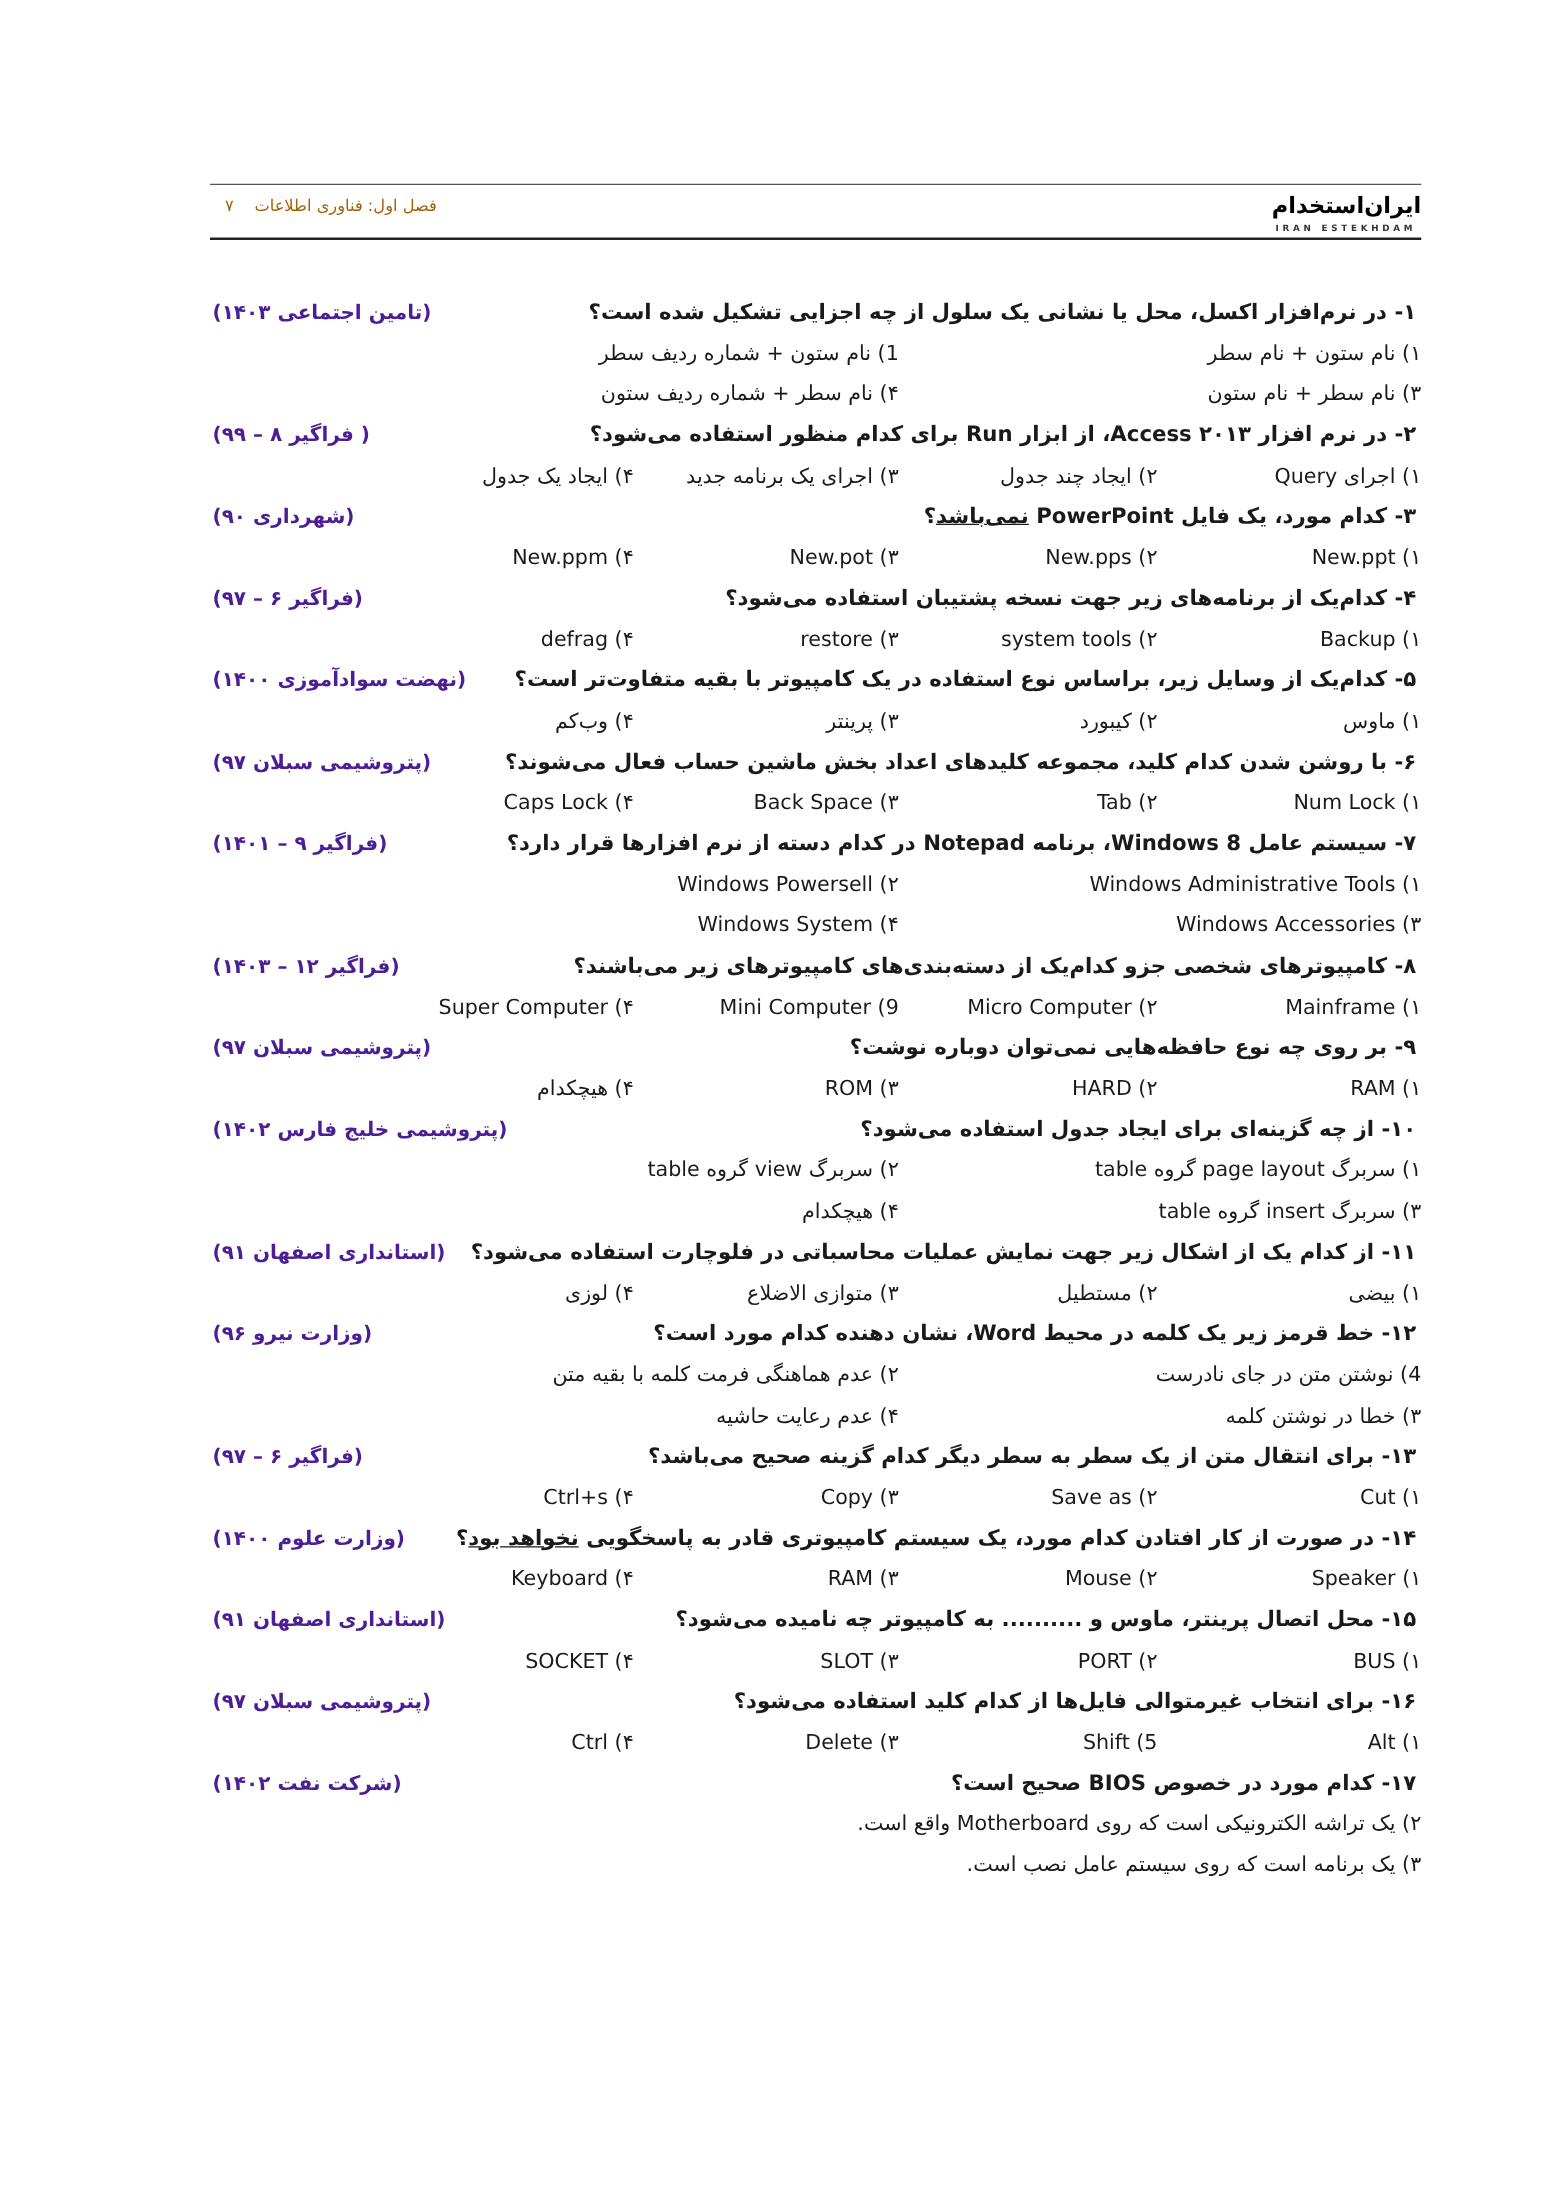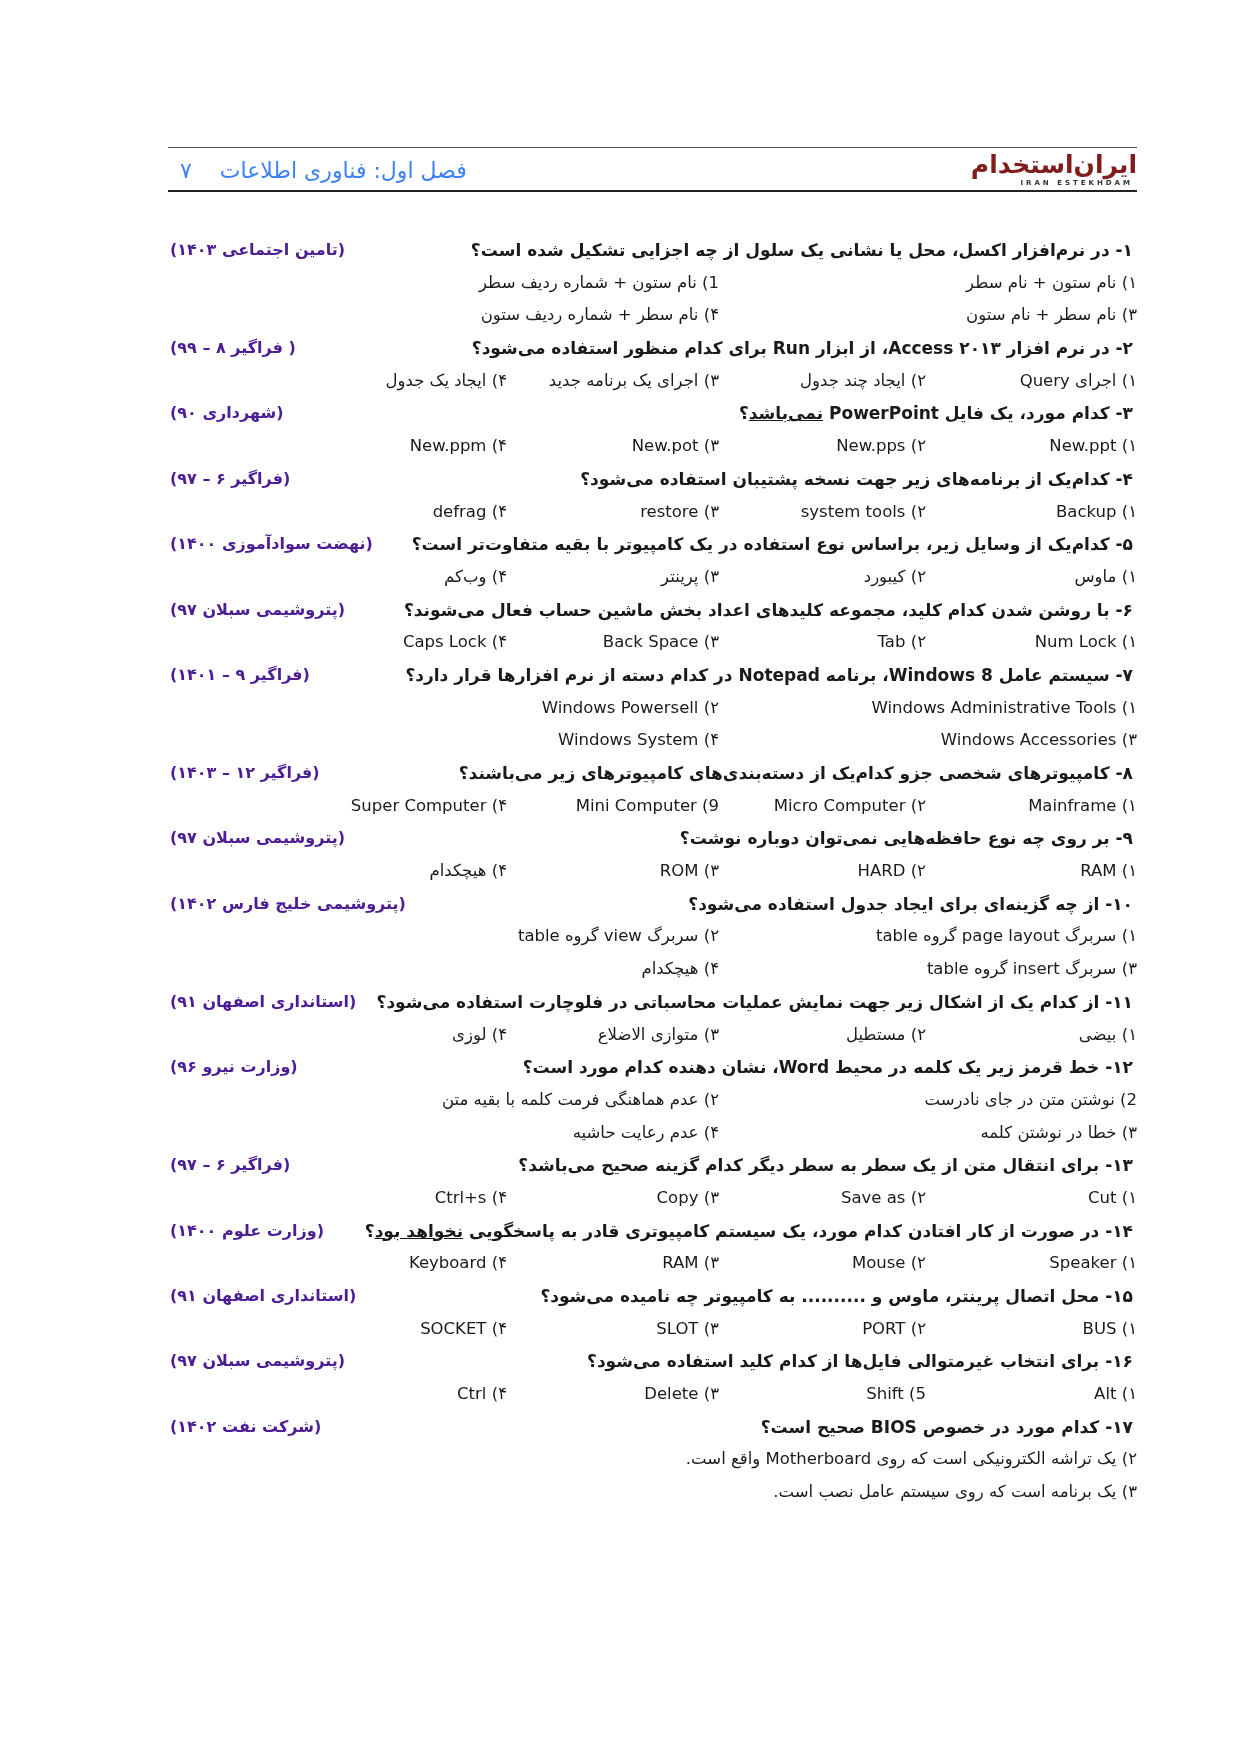--- a/index.html
+++ b/index.html
@@ -1,24 +1,24 @@
 <!DOCTYPE html>
 <html><head>
 <meta charset="utf-8">
 <style>
   html, body { margin:0; padding:0; background:#fff; }
   body { width:1241px; height:1754px; position:relative; overflow:hidden;
          font-family:"DejaVu Sans", sans-serif; color:#1a1a1a; }
   .page { position:absolute; left:168px; top:0; width:969px; }
   .hdr-top { position:absolute; top:147px; left:0; width:969px; height:1px; background:#555; }
   .hdr-bot { position:absolute; top:190px; left:0; width:969px; height:2px; background:#222; }
-  .hdr-title { position:absolute; top:158px; left:12px; direction:rtl; font-size:22px; color:#3b82f6; white-space:nowrap; }
+  .hdr-title { position:absolute; top:158px; left:12px; direction:rtl; font-size:13px; color:#a16207; white-space:nowrap; }
   .logo { position:absolute; top:152px; right:0; width:170px; height:36px; }
   .logo .mark { position:absolute; right:0; top:0; height:26px; width:170px; direction:rtl;
-        font-weight:bold; font-size:25px; line-height:26px; color:#7f1d1d; text-align:right; letter-spacing:-1px; }
+        font-weight:bold; font-size:18px; line-height:26px; color:#000000; text-align:right; letter-spacing:-1px; }
   .logo .sub { position:absolute; right:4px; top:27px; font-size:7px; letter-spacing:3px; color:#333; font-weight:bold; }
   .q-area { position:absolute; top:236px; left:0; width:969px; }
   .row { position:relative; height:32.7px; direction:rtl; }
   .stem { position:absolute; right:4px; top:4px; font-weight:bold; font-size:17px; white-space:nowrap; }
   .src { position:absolute; left:2px; top:4px; color:#4c1d95; font-weight:bold; font-size:16px; white-space:nowrap; direction:rtl; }
   .opt { position:absolute; top:4px; font-size:16.5px; white-space:nowrap; direction:rtl; }
   .o1 { right:0; } .o2 { right:211px; } .o3 { right:418px; } .o4 { right:630px; }
   .o2w { right:418px; } .o4w { right:418px; }
   .ul { text-decoration:underline; }
 </style>
@@ -165,21 +165,21 @@
       <span class="opt o2">۲) مستطیل</span>
       <span class="opt o3">۳) متوازی الاضلاع</span>
       <span class="opt o4">۴) لوزی</span>
     </div>
 
     <div class="row">
       <span class="stem">۱۲- خط قرمز زیر یک کلمه در محیط Word، نشان دهنده کدام مورد است؟</span>
       <span class="src">(وزارت نیرو ۹۶)</span>
     </div>
     <div class="row">
-      <span class="opt o1">2) نوشتن متن در جای نادرست</span>
+      <span class="opt o1">4) نوشتن متن در جای نادرست</span>
       <span class="opt o2w">۲) عدم هماهنگی فرمت کلمه با بقیه متن</span>
     </div>
     <div class="row">
       <span class="opt o1">۳) خطا در نوشتن کلمه</span>
       <span class="opt o4w">۴) عدم رعایت حاشیه</span>
     </div>
 
     <div class="row">
       <span class="stem">۱۳- برای انتقال متن از یک سطر به سطر دیگر کدام گزینه صحیح می‌باشد؟</span>
       <span class="src">(فراگیر ۶ – ۹۷)</span>

